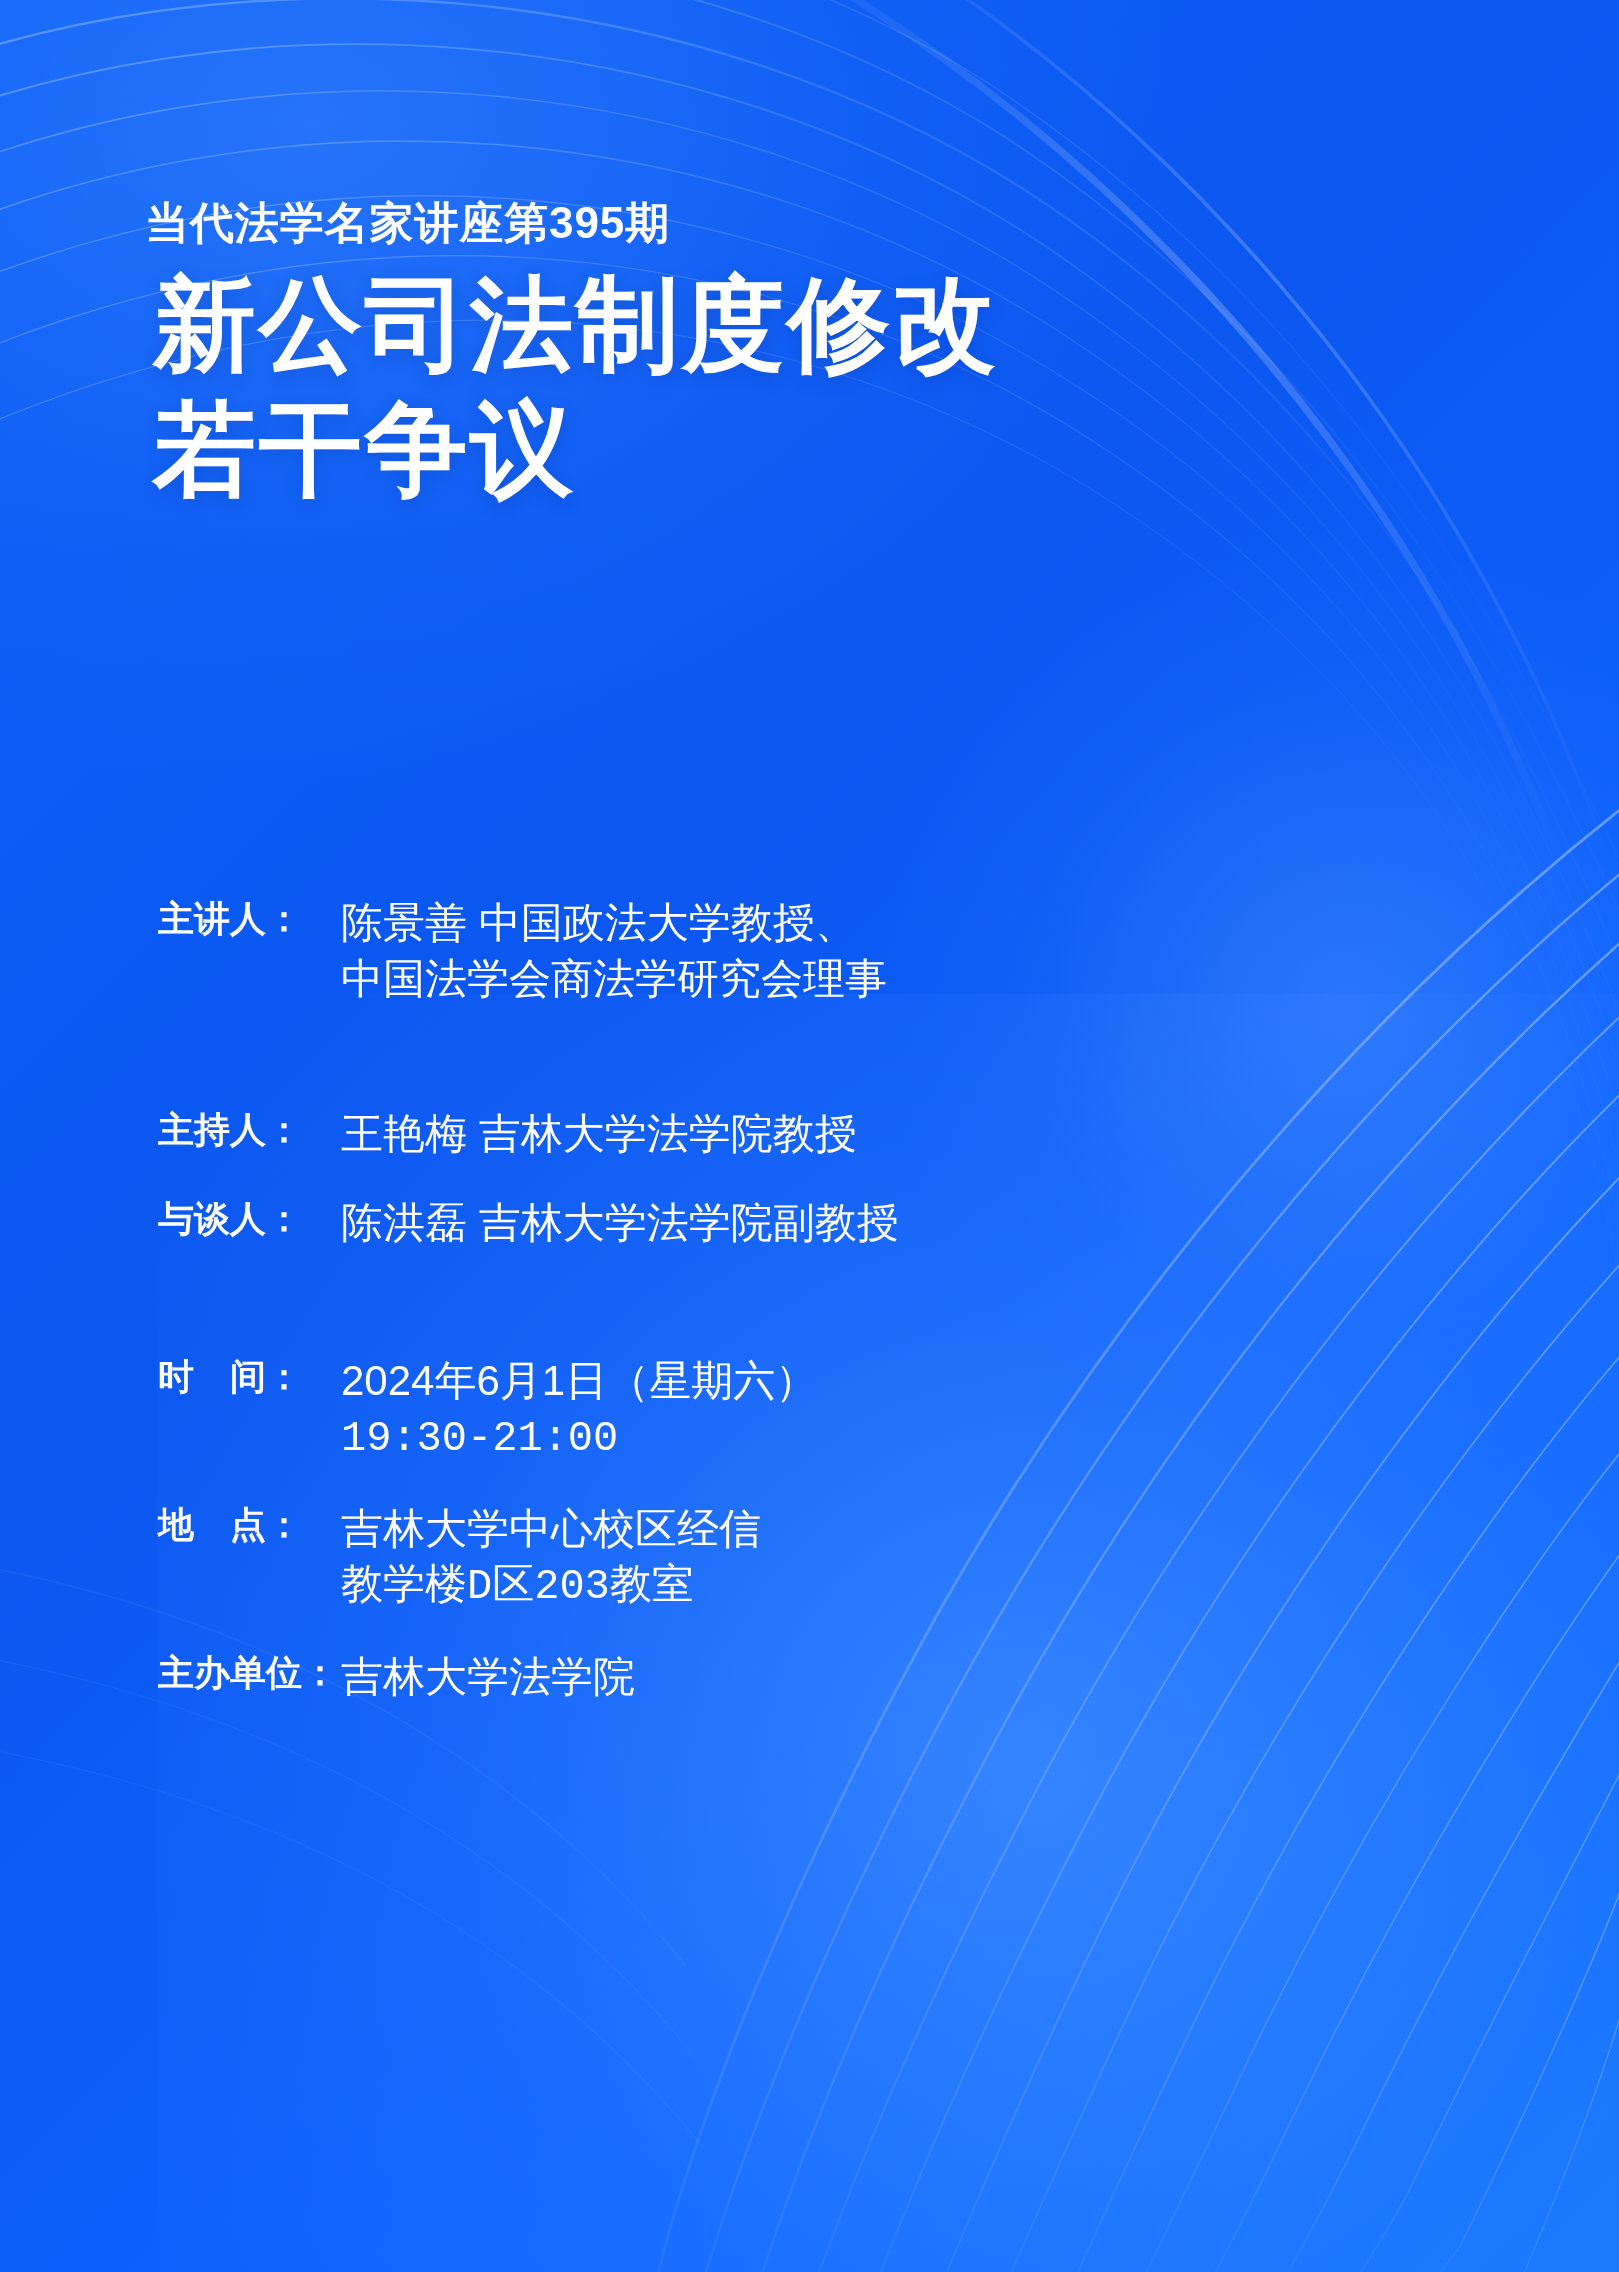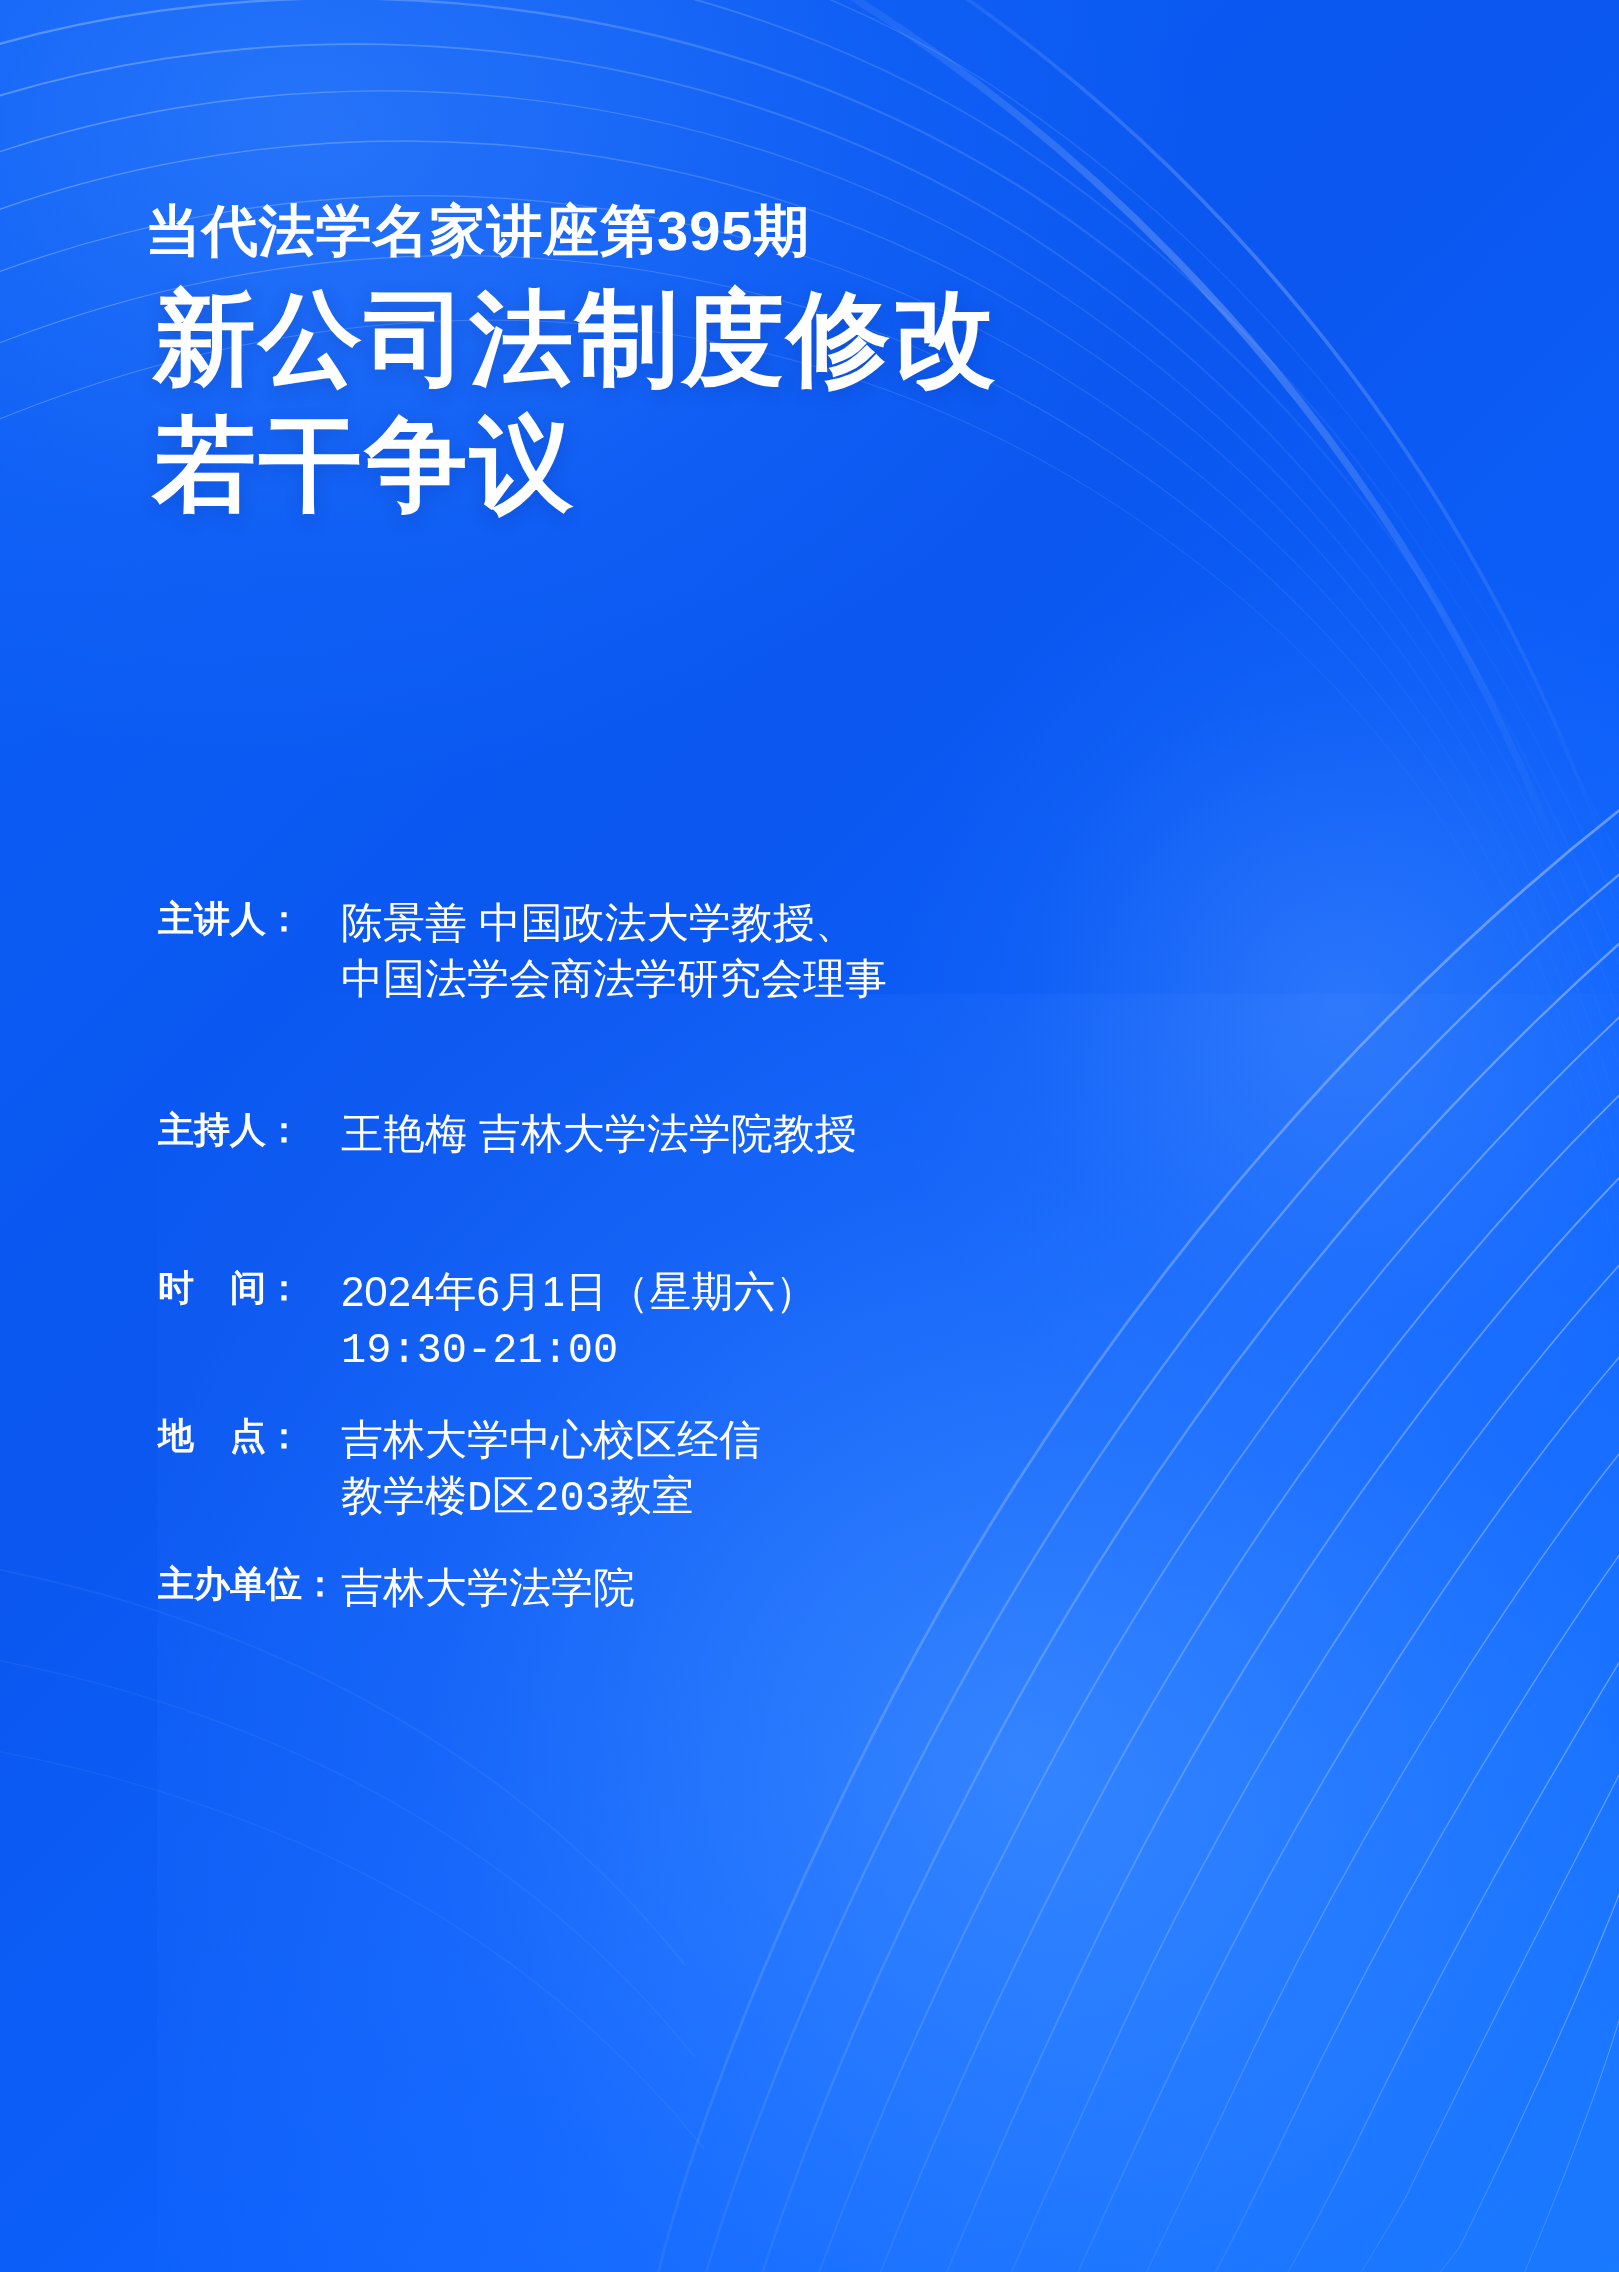--- a/index.html
+++ b/index.html
@@ -63,21 +63,21 @@
   }
   
   .header {
     position: absolute;
     left: 145px;
     top: 197px;
     width: 1234px;
   }
   .kicker {
     color: #ffffff;
-    font-size: 56px;
+    font-size: 44px;
     font-weight: 700;
     letter-spacing: 0.9px;
     line-height: 1.2;
     margin: 0 0 12px 0;
   }
   .title {
     color: #ffffff;
     font-size: 103px;
     font-weight: 900;
     line-height: 1.22;
@@ -214,20 +214,24 @@
           <span>陈景善  中国政法大学教授、</span>
           <span class="sub2">中国法学会商法学研究会理事</span>
         </div>
       </div>
 
       <div class="row section-spacer-top">
         <div class="label">主持人：</div>
         <div class="value">王艳梅 吉林大学法学院教授</div>
       </div>
 
+      <div class="row">
+        <div class="label">与谈人：</div>
+        <div class="value">陈洪磊  吉林大学法学院副教授</div>
+      </div>
 
       <div class="gap-big"></div>
 
       <div class="row">
         <div class="label spaced">时　间：</div>
         <div class="value">
           <span>2024年6月1日（星期六）</span>
           <span class="sub2">19:30-21:00</span>
         </div>
       </div>

